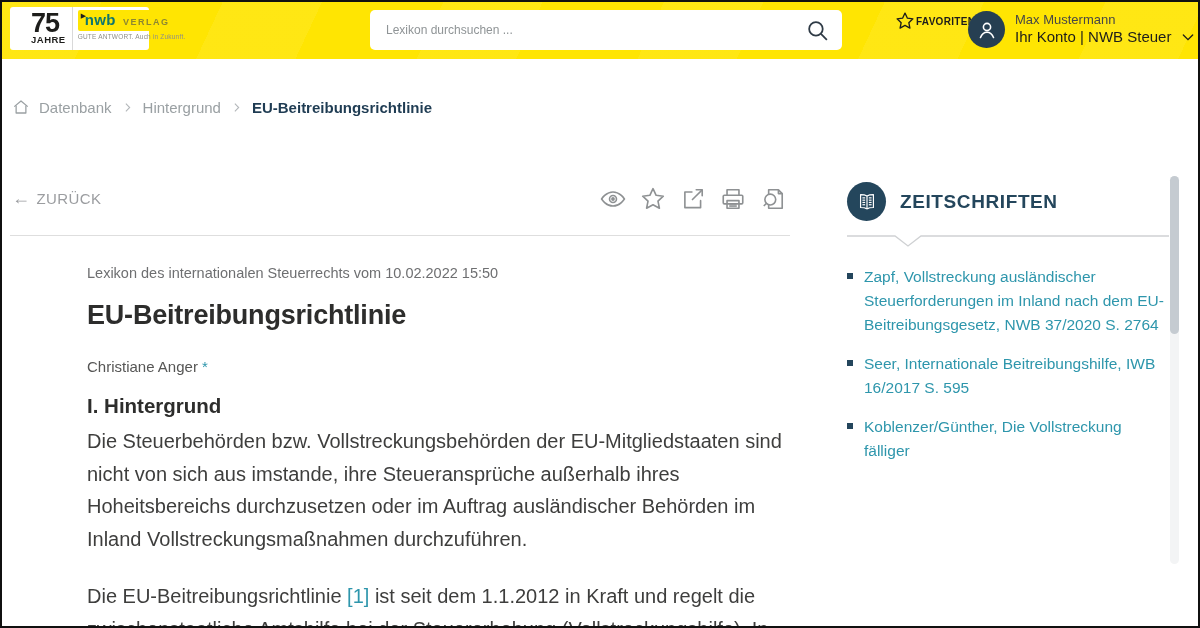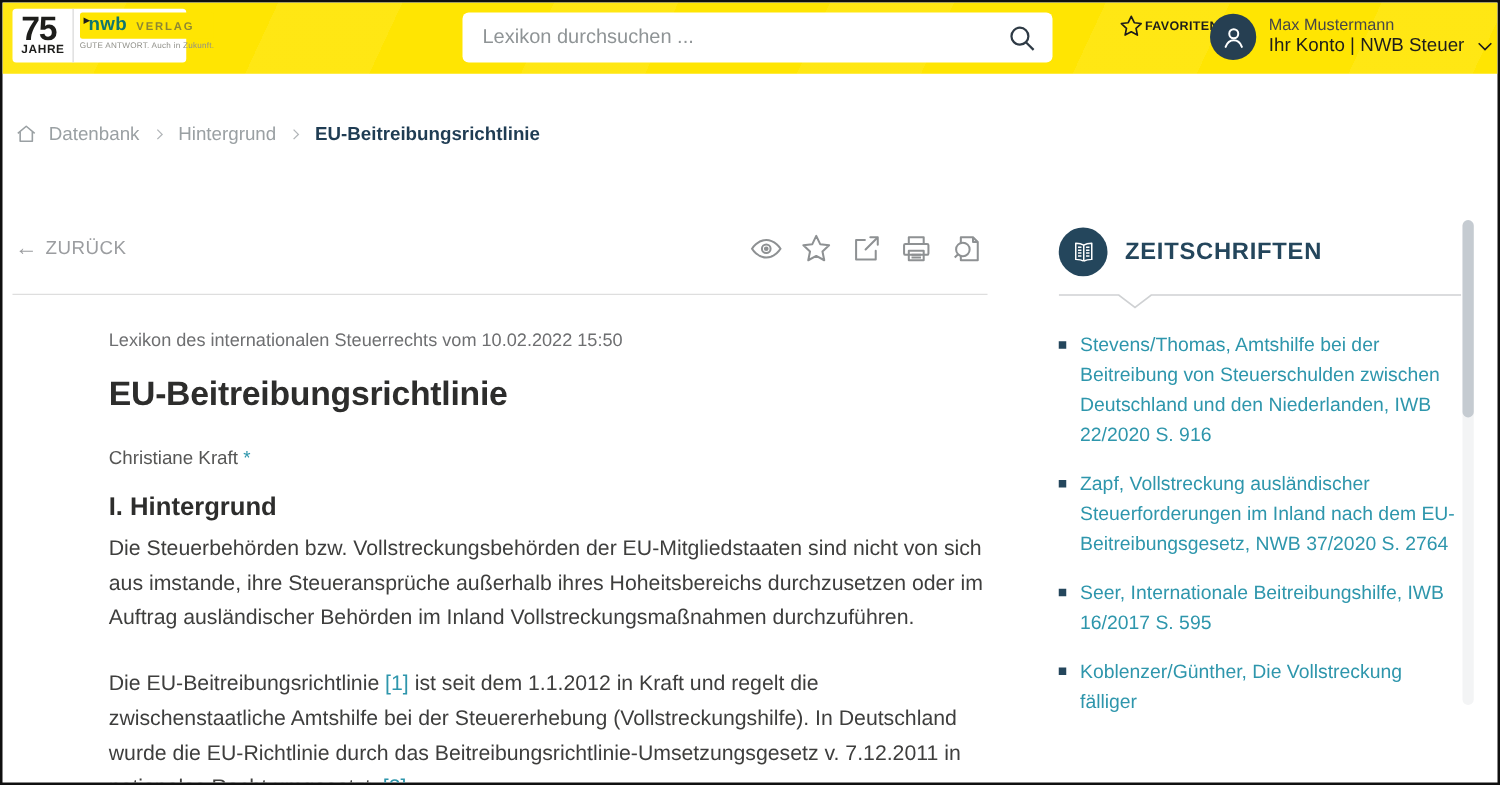--- a/index.html
+++ b/index.html
@@ -10,33 +10,33 @@
     position:relative; overflow:hidden;
     border:2px solid #101010;
   }
   
   .topbar { position:absolute; left:0; top:0; width:100%; height:57px; background:#ffe502; }
   .topbar::after{ content:""; position:absolute; inset:0;
     background:repeating-linear-gradient(115deg, rgba(255,255,255,.07) 0 90px, rgba(255,255,255,0) 90px 200px);
     pointer-events:none; }
   .logo { position:absolute; left:8px; top:5px; width:139px; height:43px; background:#fff;
     border-radius:3px; display:flex; align-items:stretch; z-index:2; cursor:pointer; }
-  .logo-years { padding:3px 6px 2px 7px; border-right:1px solid #d9d9d9; display:flex; flex-direction:column; justify-content:center; }
+  .logo-years { padding:3px 6px 2px 21px; border-right:1px solid #d9d9d9; display:flex; flex-direction:column; justify-content:center; }
   .logo-75 { font-size:27px; font-weight:800; line-height:.8; color:#1d1d1b; letter-spacing:-1px; }
   .logo-jahre { font-size:9.5px; font-weight:700; color:#1d1d1b; letter-spacing:.5px; }
   .logo-right { flex:1; padding:3px 4px 2px 5px; display:flex; flex-direction:column; }
   .logo-yellowbox { background:#ffe502; border-radius:2px; padding:1px 5px 2px 7px; position:relative; }
   .logo-tri { position:absolute; left:3px; top:2px; font-size:7px; color:#1d1d1b; }
   .logo-nwb { font-size:15px; font-weight:800; color:#0f766e; letter-spacing:.3px; }
   .logo-verlag { font-size:9px; font-weight:700; color:#8d8732; letter-spacing:1.5px; margin-left:3px; }
   .logo-tagline { font-size:6.5px; color:#8f8f88; margin-top:2px; letter-spacing:.2px; white-space:nowrap; }
   .searchbox { position:absolute; left:368px; top:8px; width:472px; height:40px; background:#fff;
     border-radius:5px; display:flex; align-items:center; z-index:2; }
   .searchbox input { flex:1; border:none; outline:none; background:transparent; padding:0 10px 0 16px;
-    font-size:16px; color:#3b3b3a; font-family:inherit; }
+    font-size:12px; color:#3b3b3a; font-family:inherit; }
   .searchbox input::placeholder { color:#8f9496; }
   .search-btn { border:none; background:transparent; padding:0 12px 0 4px; cursor:pointer;
     display:flex; align-items:center; color:#2e3a45; }
   .favorites { position:absolute; left:893px; top:9px; width:72px; display:flex; flex-direction:row;
     align-items:center; gap:1px; color:#1d1d1b; cursor:pointer; z-index:2; }
   .favorites-label { font-size:10px; font-weight:600; letter-spacing:.3px; }
   .userblock { position:absolute; left:966px; top:9px; display:flex; align-items:center; cursor:pointer; z-index:2; }
   .avatar { width:37px; height:37px; border-radius:50%; background:#263f52; display:flex;
     align-items:center; justify-content:center; flex:none; }
   .usertext { margin-left:10px; display:flex; flex-direction:column; line-height:1.25; }
@@ -56,21 +56,21 @@
   .doc-actions { position:absolute; left:598px; top:184px; display:flex; gap:14px; color:#8e9193; }
   .doc-actions .aic { cursor:pointer; display:flex; }
   .content-rule { position:absolute; left:8px; top:233px; width:780px; border-top:1px solid #dedede; }
   
   .article { position:absolute; left:85px; top:263px; width:706px; }
   .art-meta { font-size:14.5px; color:#6e6f71; margin-bottom:19px; }
   .art-title { font-size:27px; font-weight:700; color:#2d2d2c; margin-bottom:27px; letter-spacing:-.2px; }
   .art-author { font-size:15px; color:#565655; margin-bottom:19px; }
   .author-mark { color:#2e96ac; cursor:pointer; }
   .art-h2 { font-size:20.5px; font-weight:700; color:#2d2d2c; margin-bottom:7px; }
-  .art-p { font-size:17px; line-height:1.63; color:#3e3e3d; margin-bottom:25px; }
+  .art-p { font-size:20px; line-height:1.63; color:#3e3e3d; margin-bottom:25px; }
   .ref-link { color:#2e96ac; cursor:pointer; text-decoration:none; }
   
   .sidebar { position:absolute; left:845px; top:180px; width:322px; }
   .sb-head { display:flex; align-items:center; }
   .sb-circle { width:39px; height:39px; border-radius:50%; background:#24465c; display:flex;
     align-items:center; justify-content:center; flex:none; }
   .sb-title { margin-left:14px; font-size:19px; font-weight:700; color:#24465c; letter-spacing:.6px; }
   .sb-divider { display:block; margin-top:14px; }
   .sb-list { margin-top:17px; }
   .sb-item { display:flex; gap:11px; margin-bottom:15px; cursor:pointer; }
@@ -209,21 +209,21 @@
     </svg>
   </span>
 </div>
 
 <div class="content-rule"></div>
 
 <main class="article">
   <div class="art-meta">Lexikon des internationalen Steuerrechts vom 10.02.2022 15:50</div>
   <h1 class="art-title">EU-Beitreibungsrichtlinie</h1>
   <div class="art-author">
-    <span>Christiane Kraft</span>
+    <span>Christiane Anger</span>
     <span class="author-mark">*</span>
   </div>
   <h2 class="art-h2">I. Hintergrund</h2>
   <p class="art-p">Die Steuerbehörden bzw. Vollstreckungsbehörden der EU-Mitgliedstaaten sind nicht von sich aus imstande, ihre Steueransprüche außerhalb ihres Hoheitsbereichs durchzusetzen oder im Auftrag ausländischer Behörden im Inland Vollstreckungsmaßnahmen durchzuführen.</p>
   <p class="art-p"><span>Die EU-Beitreibungsrichtlinie </span><a class="ref-link">[1]</a><span> ist seit dem 1.1.2012 in Kraft und regelt die zwischenstaatliche Amtshilfe bei der Steuererhebung (Vollstreckungshilfe). In Deutschland wurde die EU-Richtlinie durch das Beitreibungsrichtlinie-Umsetzungsgesetz v. 7.12.2011 in nationales Recht umgesetzt. </span><a class="ref-link">[2]</a></p>
 </main>
 
 <aside class="sidebar">
   <div class="sb-head">
     <div class="sb-circle">
@@ -244,24 +244,20 @@
       </span>
     </div>
     <span class="sb-title">ZEITSCHRIFTEN</span>
   </div>
   <svg class="sb-divider" width="322" height="13" viewBox="0 0 322 13">
     <path d="M0 1 H48 L61 11 L74 1 H322" fill="none" stroke="#cfd1d3" stroke-width="1.3"></path>
   </svg>
   <div class="sb-list">
     <div class="sb-item">
       <span class="sb-bullet"></span>
-      <span class="sb-link">Stevens/Thomas, Amtshilfe bei der Beitreibung von Steuerschulden zwischen Deutschland und den Niederlanden, IWB 22/2020 S. 916</span>
-    </div>
-    <div class="sb-item">
-      <span class="sb-bullet"></span>
       <span class="sb-link">Zapf, Vollstreckung ausländischer Steuerforderungen im Inland nach dem EU-Beitreibungsgesetz, NWB 37/2020 S. 2764</span>
     </div>
     <div class="sb-item">
       <span class="sb-bullet"></span>
       <span class="sb-link">Seer, Internationale Beitreibungshilfe, IWB 16/2017 S. 595</span>
     </div>
     <div class="sb-item">
       <span class="sb-bullet"></span>
       <span class="sb-link">Koblenzer/Günther, Die Vollstreckung fälliger</span>
     </div>

